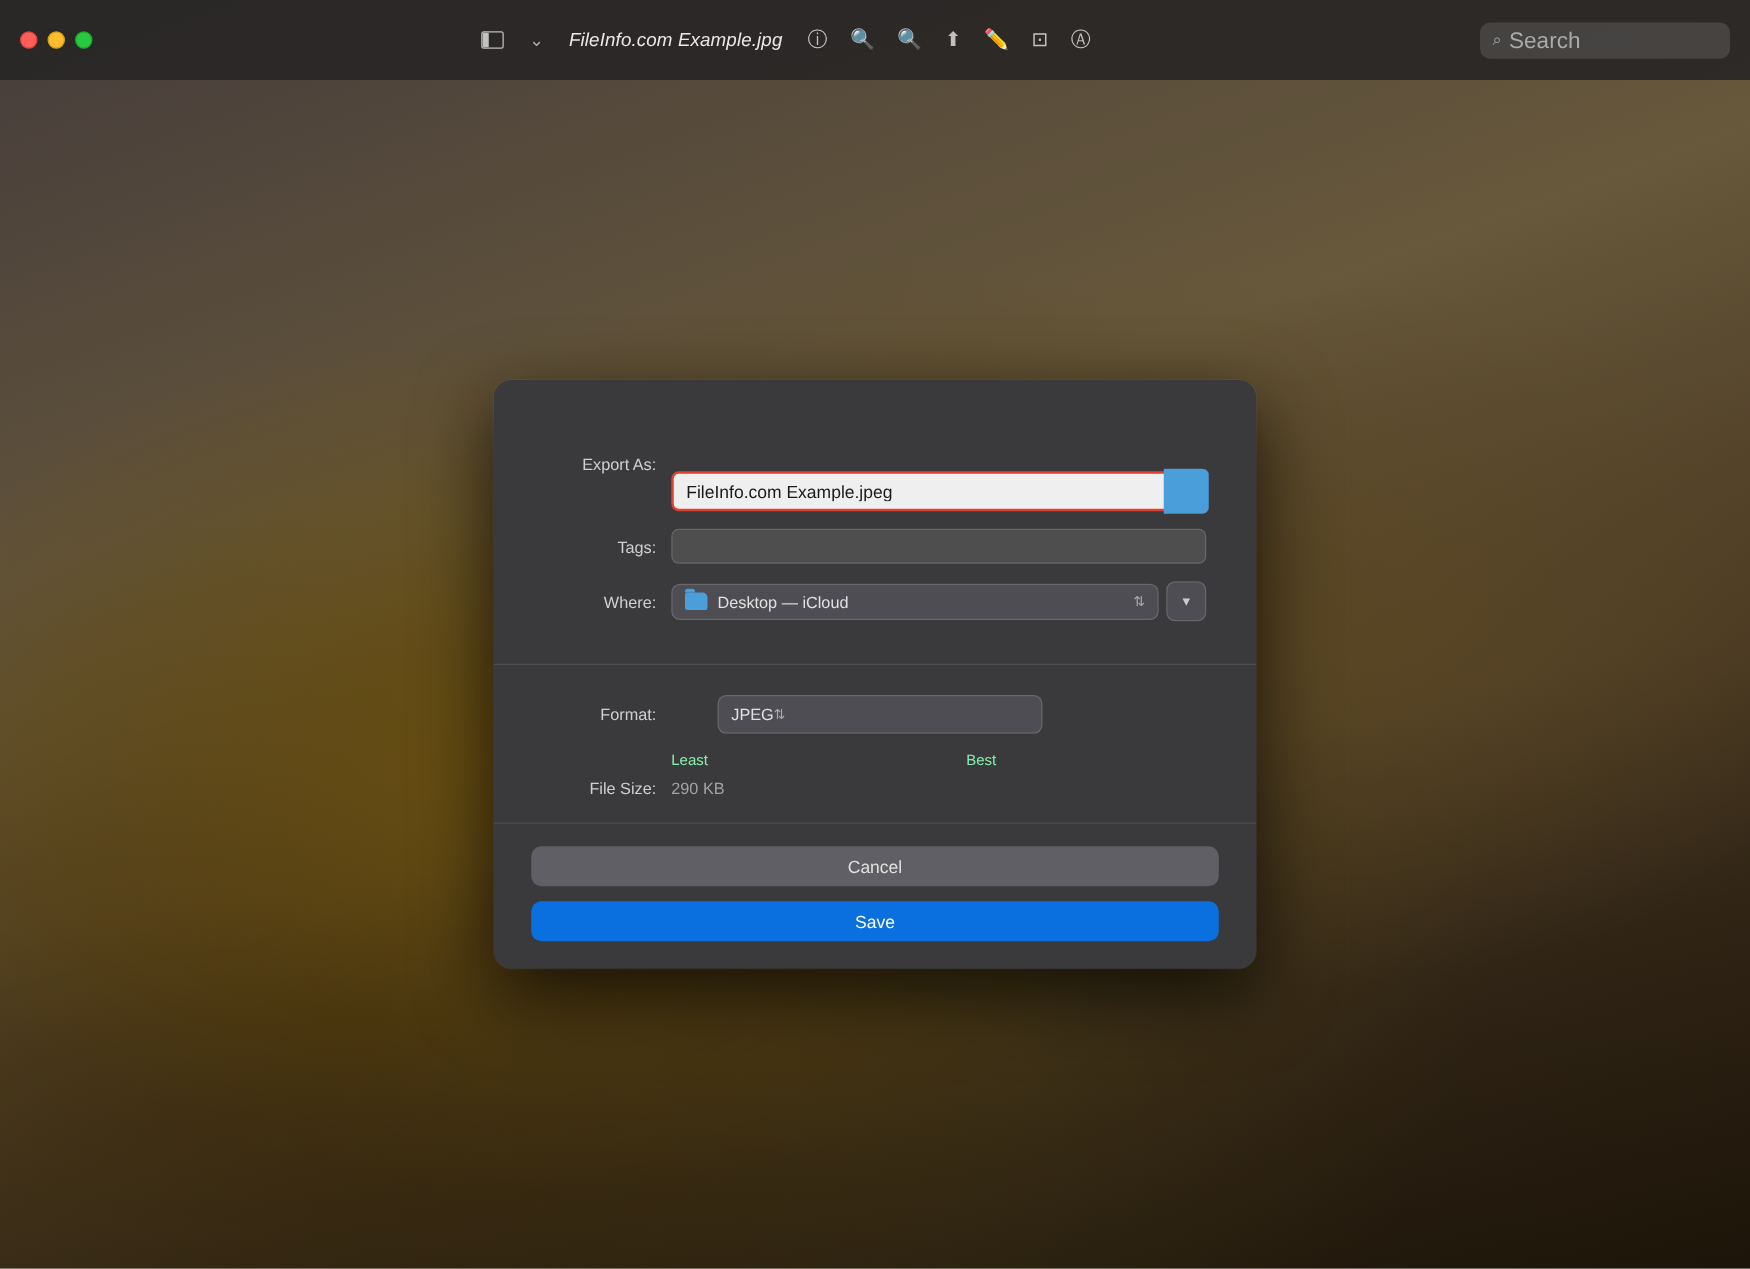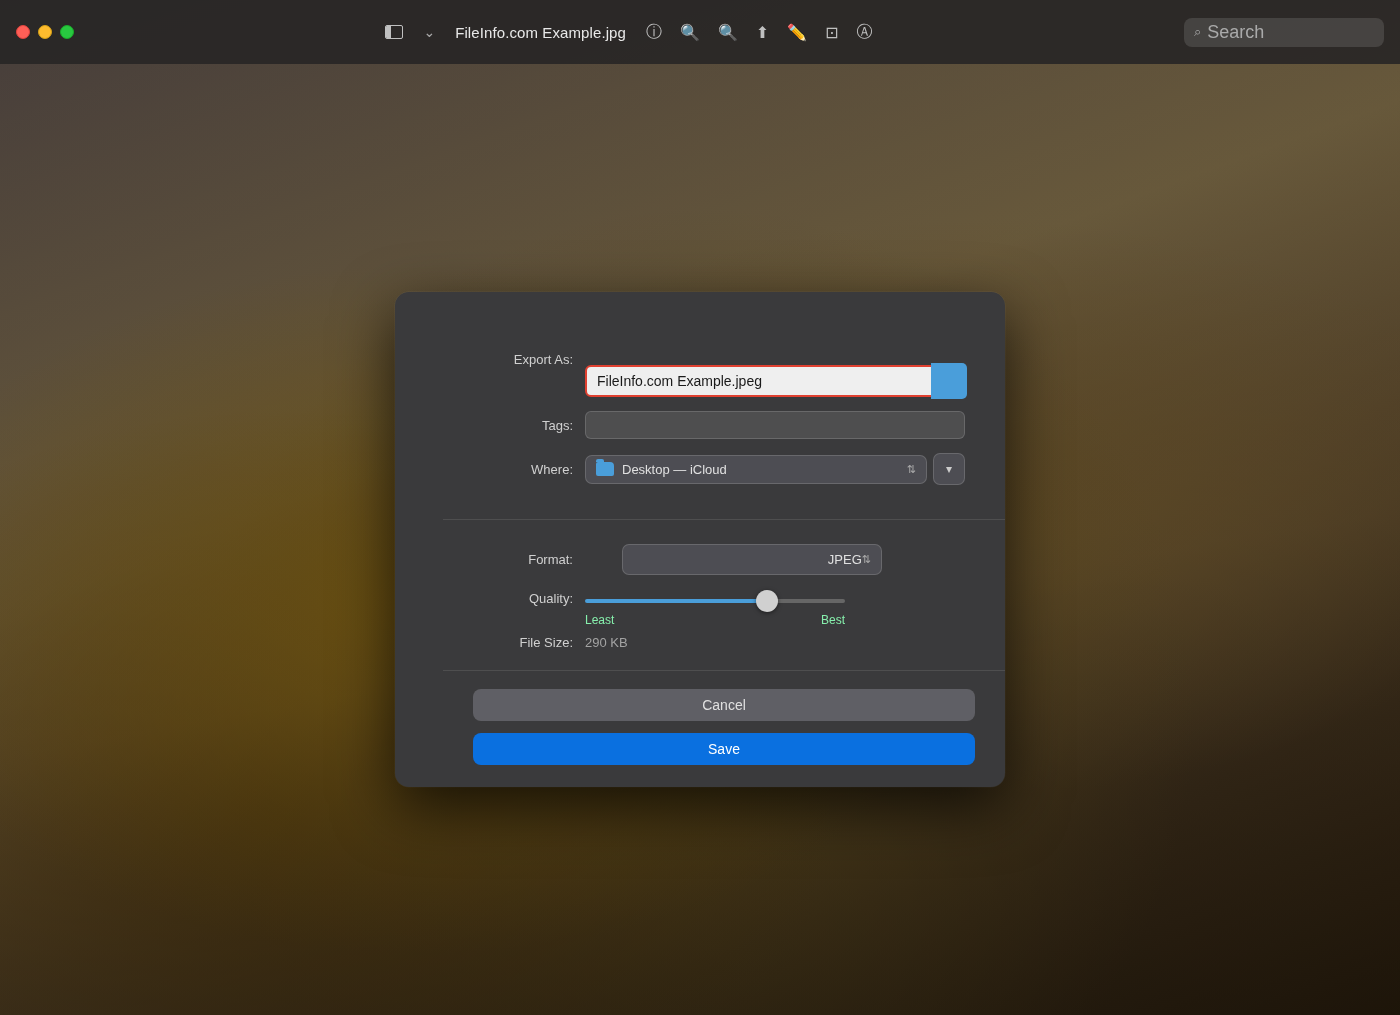--- a/index.html
+++ b/index.html
@@ -71,20 +71,21 @@
       align-items: center;
       justify-content: center;
       gap: 20px;
     }
 
     .window-title {
       color: #e8e8e8;
       font-size: 15px;
       font-weight: 500;
       letter-spacing: 0.1px;
+      font-style: italic;
     }
 
     .titlebar-icons {
       display: flex;
       gap: 18px;
       align-items: center;
     }
 
     .titlebar-icon {
       color: #c0c0c0;
@@ -144,21 +145,20 @@
       justify-content: center;
       padding-top: 64px;
     }
 
     .modal {
       background: #3a3a3c;
       border-radius: 14px;
       width: 610px;
       overflow: hidden;
       box-shadow: 0 20px 60px rgba(0,0,0,0.7), 0 0 0 0.5px rgba(255,255,255,0.08);
-      padding-left: 48px;
     }
 
     
     .modal-top {
       padding: 30px 40px 20px;
     }
 
     .form-row {
       display: flex;
       align-items: center;
@@ -303,21 +303,21 @@
     .format-select {
       flex: 1;
       background: rgba(80,80,85,0.9);
       border: 1px solid rgba(255,255,255,0.15);
       border-radius: 7px;
       padding: 7px 10px;
       font-size: 13px;
       color: #e0e0e0;
       display: flex;
       align-items: center;
-      justify-content: flex-end;
+      justify-content: flex-start;
       cursor: pointer;
       max-width: 260px;
     }
 
     .quality-row {
       display: flex;
       align-items: center;
       margin-bottom: 4px;
     }
 
@@ -485,26 +485,20 @@
     <div class="modal-middle">
 
       <div class="format-row">
         <span class="form-label">Format:</span>
         <div class="format-select">
           <span>JPEG</span>
           <span style="color:#aaa;font-size:11px;">⇅</span>
         </div>
       </div>
 
-      <div class="quality-row">
-        <span class="form-label">Quality:</span>
-        <div class="slider-wrapper">
-          <input type="range" class="quality-slider" min="0" max="100" value="72" style="">
-        </div>
-      </div>
 
       <div class="slider-labels">
         <span class="slider-label">Least</span>
         <span class="slider-label">Best</span>
       </div>
 
       <div class="filesize-row">
         <span class="form-label">File Size:</span>
         <span class="filesize-value">290 KB</span>
       </div>

